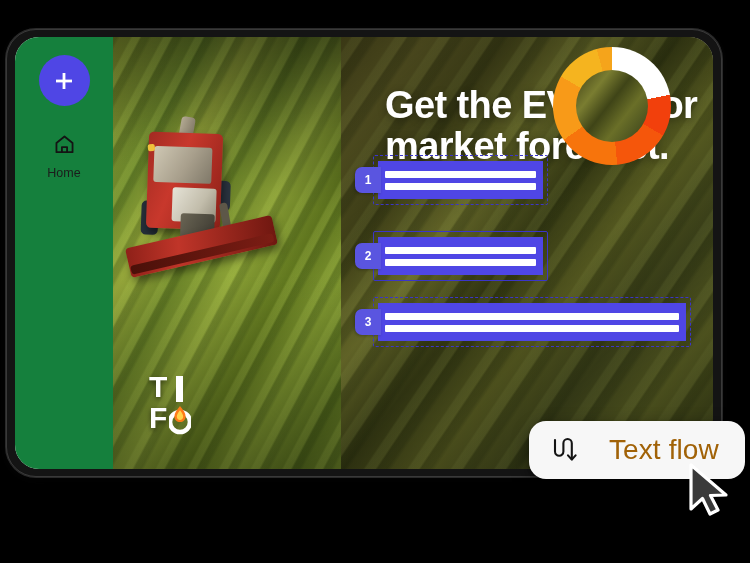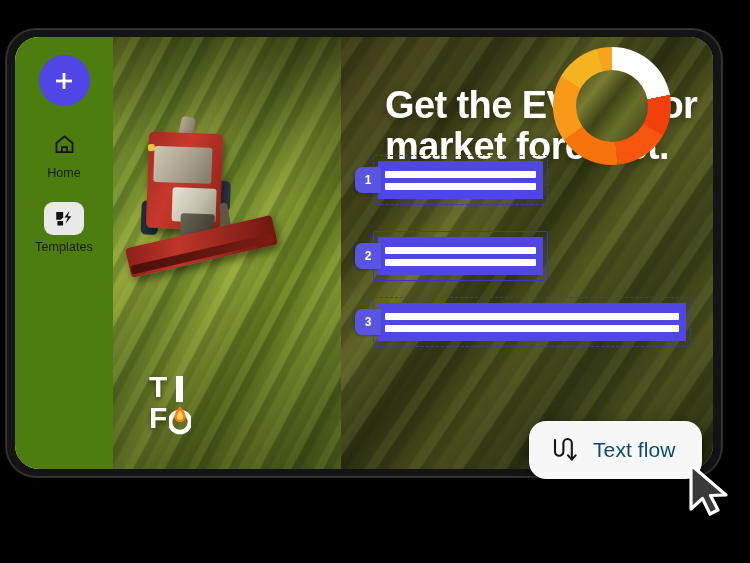--- a/index.html
+++ b/index.html
@@ -46,21 +46,21 @@
     overflow: hidden;
     background: #ffffff;
     display: flex;
   }
 
   
   #sidebar {
     width: 98px;
     min-width: 98px;
     height: 100%;
-    background: #4d7c0f;
+    background: #15803d;
     display: flex;
     flex-direction: column;
     align-items: center;
     padding-top: 18px;
     box-sizing: border-box;
   }
   #create-button {
     width: 51px;
     height: 51px;
     border-radius: 50%;
@@ -401,24 +401,25 @@
     display: flex;
     align-items: center;
     gap: 14px;
     padding: 0 26px 0 22px;
     background: #f7f7f7;
     border-radius: 17px;
     box-shadow: 0 6px 18px rgba(0,0,0,0.45), 0 1px 3px rgba(0,0,0,0.3);
     z-index: 30;
   }
   #textflow-label {
-    font-size: 21px;
-    color: #0c4a6e;
+    font-size: 28px;
+    color: #a16207;
     letter-spacing: 0.1px;
     white-space: nowrap;
+    margin-left: 16px;
   }
 
   #mouse-cursor {
     position: absolute;
     left: 686px;
     top: 462px;
     z-index: 40;
   }
 </style>
 </head>
@@ -443,32 +444,20 @@
           <svg width="23" height="23" viewBox="0 0 24 24" fill="none" stroke="#141414" stroke-width="1.9" stroke-linecap="round" stroke-linejoin="round">
             <path d="M3.6 10.4 12 3.6l8.4 6.8V20H3.6z"></path>
             <path d="M9.3 20v-5.3h5.4V20"></path>
           </svg>
         </div>
         <div class="nav-label">Home</div>
       </div>
 
 
 
-      <div class="nav-item active">
-        <div class="nav-icon-box">
-          <svg width="23" height="23" viewBox="0 0 24 24">
-            <path d="M3.4 5.1h7.2v5.6l-2.4 2.6H3.4z" fill="#111111"></path>
-            <path d="M4.6 14.6h5.9v4.7H4.6z" fill="#111111"></path>
-            <path d="M12.4 4.4h7.3v6.1h-7.3z" fill="#111111" opacity="0"></path>
-            <path d="M17.3 3.8 11.9 11h3.6l-2.5 6.6 6.2-7.9h-3.8z" fill="#111111"></path>
-            <path d="M12.1 13.6h3.1v5.7h-3.1z" fill="#111111" opacity="0"></path>
-          </svg>
-        </div>
-        <div class="nav-label">Templates</div>
-      </div>
 
     </div>
 
     <div id="photo-panel">
       <div class="field-base"></div>
       <div class="stripes"></div>
       <div class="shade-tr"></div>
       <div class="shade-b"></div>
 
       <div id="harvester">

